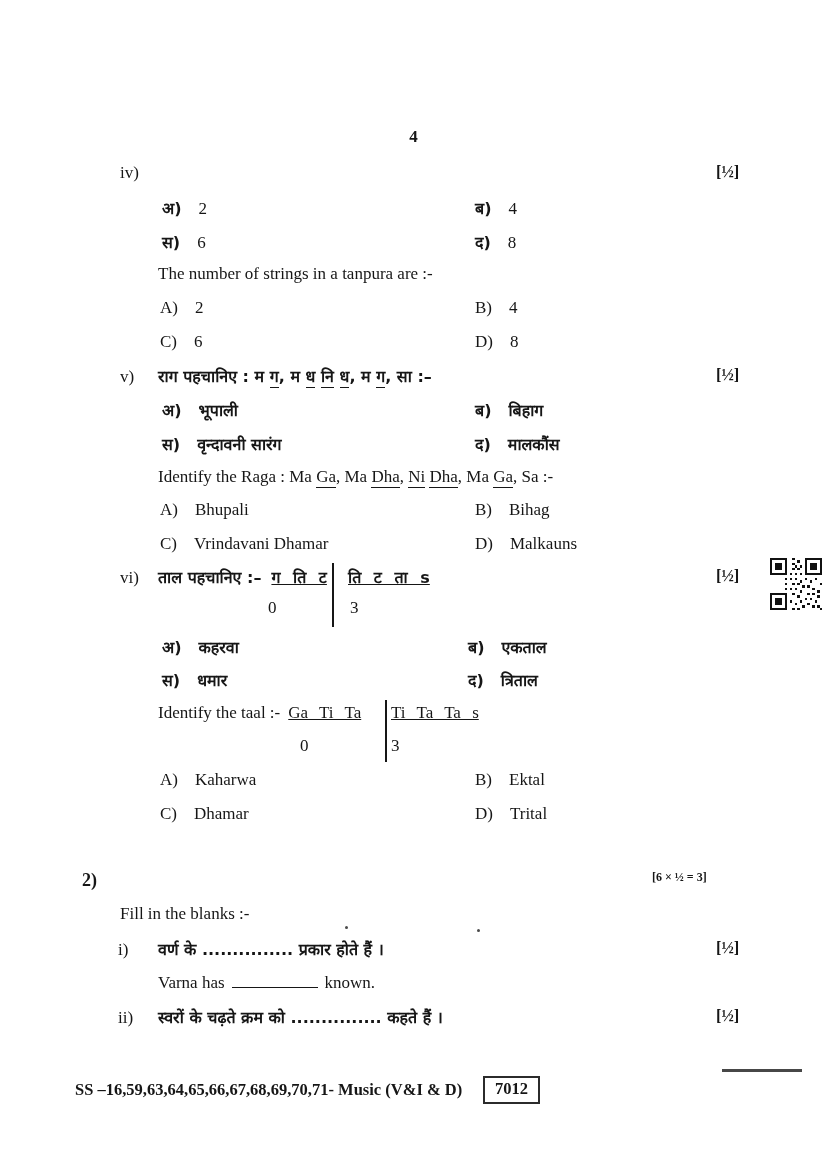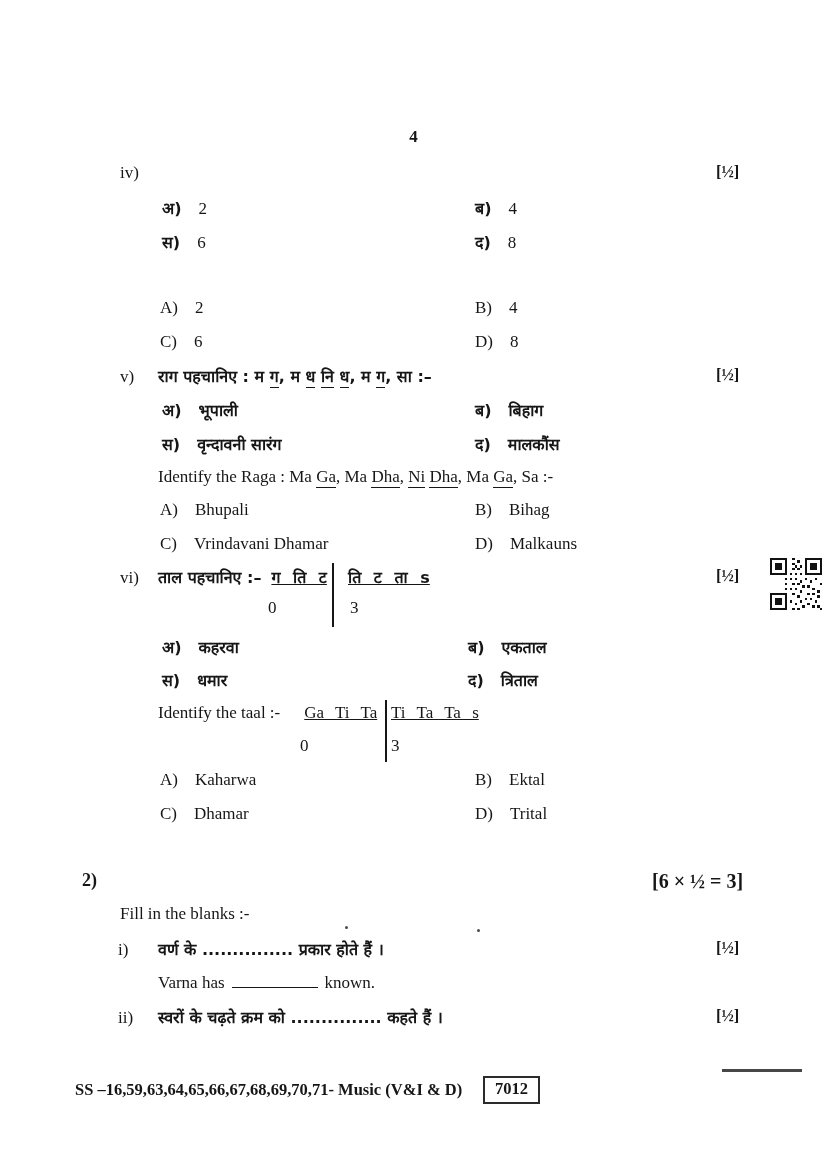--- a/index.html
+++ b/index.html
@@ -43,20 +43,21 @@
   </div>
   <div class="abs cell" style="left:162px;top:231px">
     <span class="hi">स)</span>
     <span class="en">6</span>
   </div>
   <div class="abs cell" style="left:475px;top:231px">
     <span class="hi">द)</span>
     <span class="en">8</span>
   </div>
 
+  <span class="abs en" style="left:158px;top:264px">The number of strings in a tanpura are :-</span>
 
   <div class="abs cell" style="left:160px;top:298px">
     <span class="en">A)</span>
     <span class="en">2</span>
   </div>
   <div class="abs cell" style="left:475px;top:298px">
     <span class="en">B)</span>
     <span class="en">4</span>
   </div>
   <div class="abs cell" style="left:160px;top:332px">
@@ -145,21 +146,21 @@
   </div>
   <div class="abs cell" style="left:162px;top:669px">
     <span class="hi">स)</span>
     <span class="hi">धमार</span>
   </div>
   <div class="abs cell" style="left:468px;top:669px">
     <span class="hi">द)</span>
     <span class="hi">त्रिताल</span>
   </div>
 
-  <div class="abs" style="left:158px;top:703px;display:flex;gap:24px;align-items:baseline">
+  <div class="abs" style="left:158px;top:703px;display:flex;gap:8px;align-items:baseline">
     <span class="en">Identify the taal :-</span>
     <span class="en taalnote">Ga Ti Ta</span>
   </div>
   <div class="vbar" style="left:385px;top:700px;height:62px"></div>
   <span class="abs en taalnote" style="left:391px;top:703px">Ti Ta Ta s</span>
   <span class="abs en" style="left:300px;top:736px">0</span>
   <span class="abs en" style="left:391px;top:736px">3</span>
 
   <div class="abs cell" style="left:160px;top:770px">
     <span class="en">A)</span>
@@ -172,21 +173,21 @@
   <div class="abs cell" style="left:160px;top:804px">
     <span class="en">C)</span>
     <span class="en">Dhamar</span>
   </div>
   <div class="abs cell" style="left:475px;top:804px">
     <span class="en">D)</span>
     <span class="en">Trital</span>
   </div>
 
   <span class="abs en bold" style="left:82px;top:870px;font-size:18px">2)</span>
-  <span class="abs marks" style="left:652px;top:870px;font-size:20px">[6 × ½ = 3]</span>
+  <span class="abs marks" style="left:652px;top:870px;font-size:12px">[6 × ½ = 3]</span>
 
   <span class="abs en" style="left:120px;top:904px">Fill in the blanks :-</span>
 
   <div class="dot" style="left:345px;top:926px"></div>
   <div class="dot" style="left:477px;top:929px"></div>
 
   <span class="abs en" style="left:118px;top:940px">i)</span>
   <span class="abs hi" style="left:158px;top:938px">वर्ण के ............... प्रकार होते हैं ।</span>
   <span class="abs marks" style="left:716px;top:938px">[½]</span>
 

